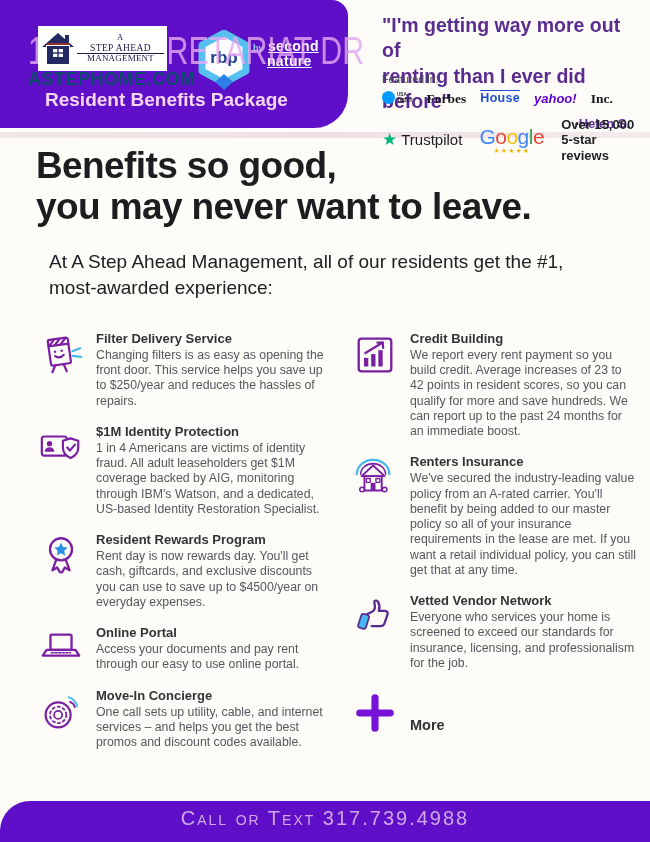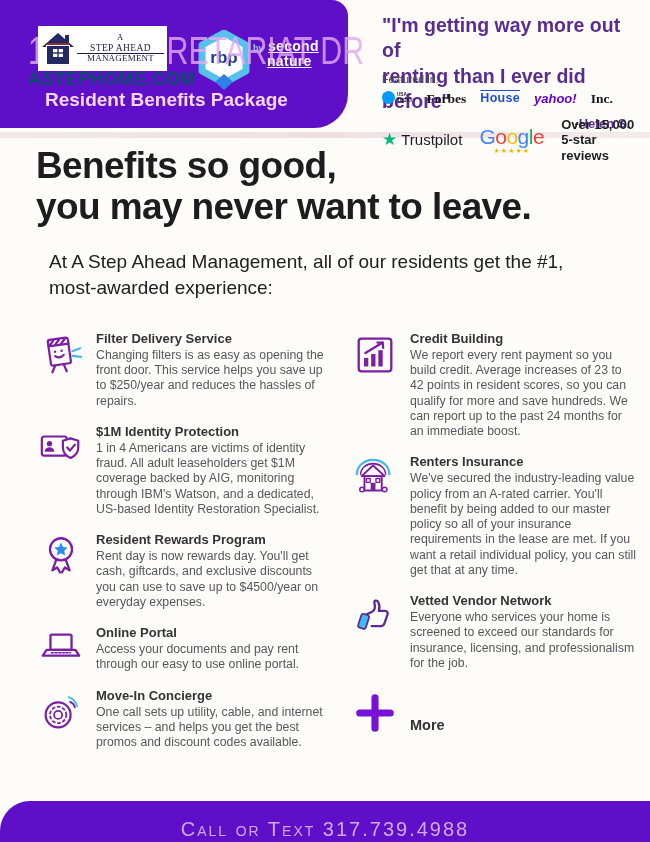--- a/index.html
+++ b/index.html
@@ -81,21 +81,21 @@
   .benefit { display: flex; gap: 12px; }
   .benefit-icon { flex: 0 0 46px; padding-top: 1px; }
   .benefit-title { font-size: 13px; font-weight: 700; color: #333337; margin-bottom: 2px; }
   .benefit-body { font-size: 12.3px; color: #57575d; line-height: 1.24; }
   .more-item { align-items: flex-end; margin-top: 6px; }
   .more-item .benefit-title { font-size: 14.5px; margin-bottom: 0; }
   
   .footer-bar {
     position: absolute; bottom: 0; left: 0; width: 650px; height: 41px;
     background: #5E0FC7; border-radius: 30px 0 0 0;
-    display: flex; justify-content: center; align-items: flex-start; padding-top: 17px;
+    display: flex; justify-content: center; align-items: flex-start; padding-top: 6px;
   }
   .footer-text {
     font-variant: small-caps; font-size: 20px; font-weight: 500;
     color: #cfa9e6; letter-spacing: 2px;
   }
   svg { display: block; }
 </style>
 </head>
 <body>
 

